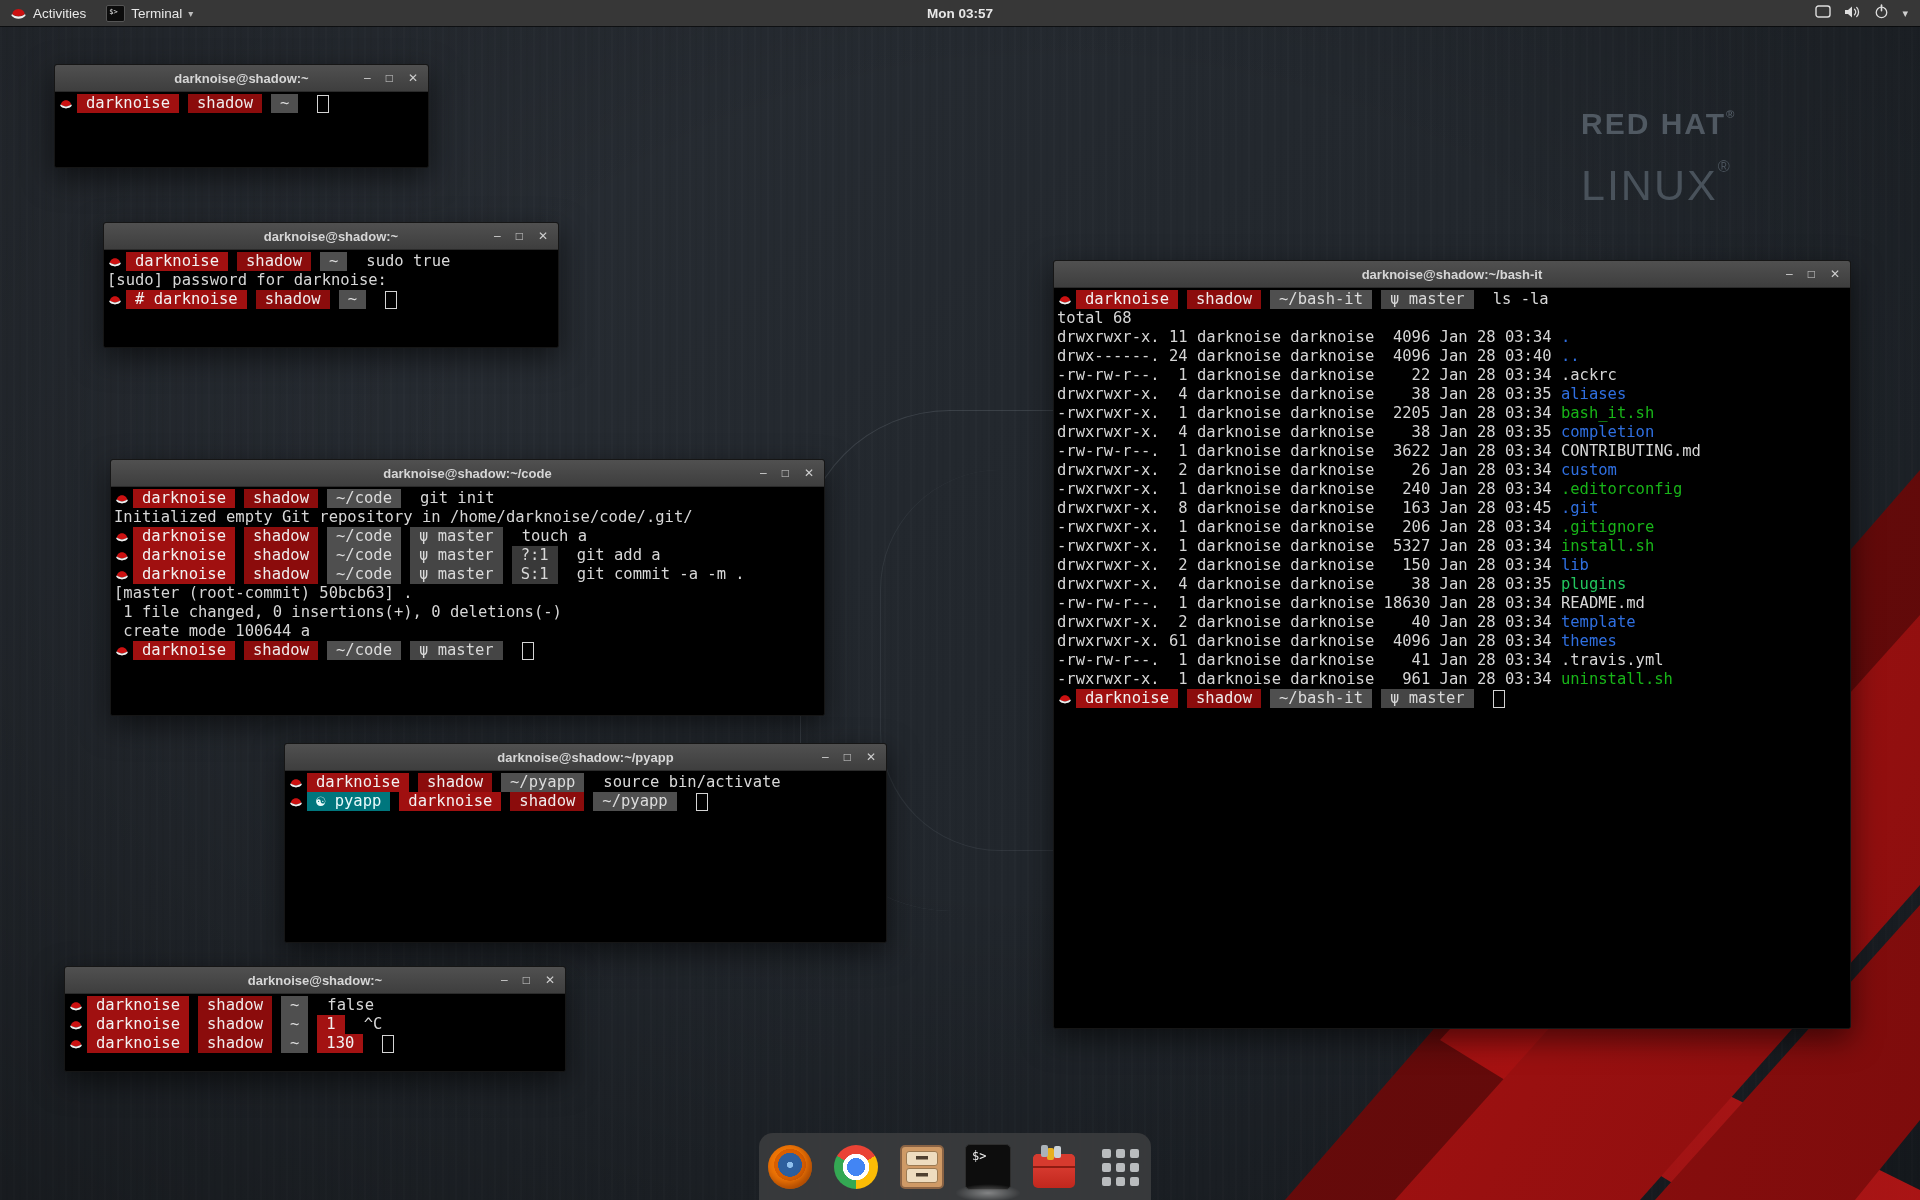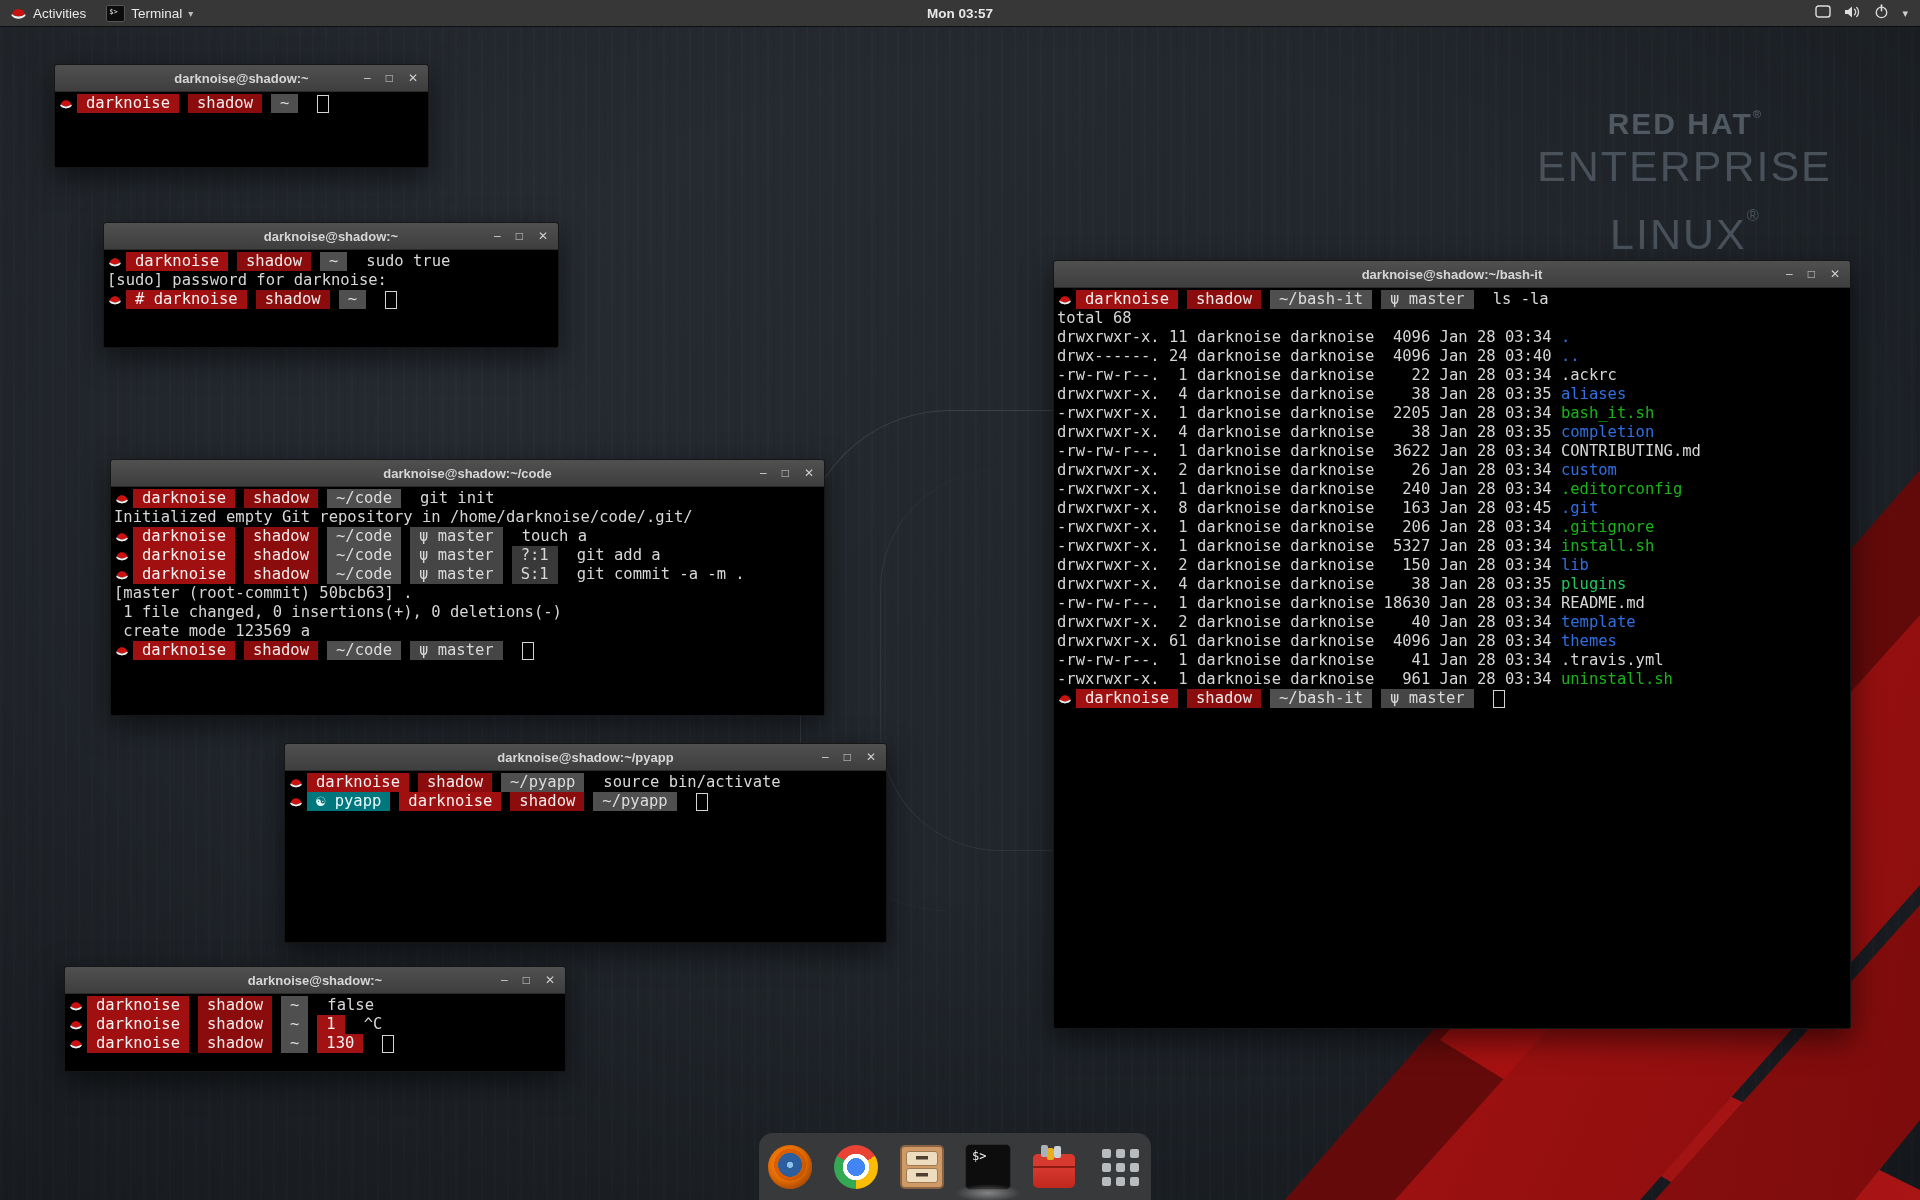--- a/index.html
+++ b/index.html
@@ -20,21 +20,21 @@
   .ribbon{position:absolute;inset:0;z-index:1;pointer-events:none;}
   .ribbon-back{background:linear-gradient(115deg,#7c0f0f,#5e0909);
     clip-path:polygon(1285px 1200px,1920px 470px,1920px 625px,1420px 1200px);}
   .ribbon-main{background:linear-gradient(115deg,#e01d1d 10%,#b01313 55%,#8a0e0e 100%);
     clip-path:polygon(1395px 1200px,1920px 615px,1920px 885px,1640px 1200px);}
   .ribbon-low{background:linear-gradient(100deg,#b81616,#7e0c0c);
     clip-path:polygon(1655px 1200px,1920px 905px,1920px 1120px,1855px 1200px);}
   .ribbon-cross{background:linear-gradient(250deg,rgba(201,22,22,.9),rgba(122,10,10,.85));
     clip-path:polygon(1495px 980px,1920px 1190px,1920px 1200px,1700px 1200px,1440px 1040px);}
   
-  .brand{position:absolute;left:1537px;top:96px;z-index:2;color:#4b545d;user-select:none;text-align:center;}
+  .brand{position:absolute;left:1581px;top:96px;z-index:2;color:#4b545d;user-select:none;}
   .brand .b1{font-size:30px;font-weight:bold;letter-spacing:2px;line-height:36px;color:#505962;}
   .brand .b2,.brand .b3{font-size:43px;font-weight:400;letter-spacing:2px;line-height:49px;color:#49525b;}
   .brand sup{font-size:38%;vertical-align:28px;letter-spacing:0;}
   .brand .b1 sup{vertical-align:16px;}
   
   .topbar{position:absolute;left:0;top:0;width:1920px;height:26px;background:#373737;z-index:50;
     display:flex;align-items:center;color:#e8e8e8;font-size:13.5px;box-shadow:0 1px 0 rgba(0,0,0,.6);}
   .tb-left{display:flex;align-items:center;height:100%;}
   .tb-item{display:flex;align-items:center;gap:6px;padding:0 10px;height:100%;cursor:default;}
   .hatlogo{width:17px;height:17px;display:inline-flex;align-items:center;justify-content:center;}
@@ -104,21 +104,20 @@
 <div class="arc arc1"></div>
 <div class="arc arc2"></div>
 <div class="ribbon ribbon-back"></div>
 <div class="ribbon ribbon-cross"></div>
 <div class="ribbon ribbon-main"></div>
 <div class="ribbon ribbon-low"></div>
 <div class="wp-vignette"></div>
 
 <div class="brand">
   <div class="b1"><span>RED HAT</span><sup>®</sup></div>
-  <div class="b2">ENTERPRISE</div>
   <div class="b3"><span>LINUX</span><sup>®</sup></div>
 </div>
 
 <div class="topbar">
   <div class="tb-left">
     <div class="tb-item">
       <span class="hatlogo" id="hatlogo">
           <svg viewBox="0 0 16 16">
             <path d="M2.2 8.8c0-2.2 2.2-5 5.8-5s5.8 2.8 5.8 5l-2 1.1-3.8.9-3.9-.9z" fill="#cc1111"></path>
             <path d="M2.1 8.7c1.5 1.3 3.8 2.1 5.9 2.1s4.4-.8 5.9-2.1c.7.3 1 1.1.4 1.7C13 11.9 10.8 13 8 13s-5-1.1-6.3-2.6c-.6-.6-.3-1.4.4-1.7z" fill="#efefef"></path>
@@ -211,21 +210,21 @@
         <div class="trow"><span class="hat"><svg viewBox="0 0 16 16">
               <path d="M2.2 8.8c0-2.2 2.2-5 5.8-5s5.8 2.8 5.8 5l-2 1.1-3.8.9-3.9-.9z" fill="#cc1111"></path>
               <path d="M2.1 8.7c1.5 1.3 3.8 2.1 5.9 2.1s4.4-.8 5.9-2.1c.7.3 1 1.1.4 1.7C13 11.9 10.8 13 8 13s-5-1.1-6.3-2.6c-.6-.6-.3-1.4.4-1.7z" fill="#efefef"></path>
             </svg></span><span class="seg" style="background: rgb(160, 16, 16); color: rgb(242, 242, 242);">darknoise</span><span class="psep" style="--f: #a01010; --t: #8b0c0c;"></span><span class="seg" style="background: rgb(139, 12, 12); color: rgb(239, 236, 236);">shadow</span><span class="psep" style="--f: #8b0c0c; --t: #4f4f4f;"></span><span class="seg" style="background: rgb(79, 79, 79); color: rgb(220, 220, 220);">~/code</span><span class="psep" style="--f: #4f4f4f; --t: #454545;"></span><span class="seg" style="background: rgb(69, 69, 69); color: rgb(216, 216, 216);">ψ master</span><span class="psep" style="--f: #454545; --t: #393939;"></span><span class="seg" style="background: rgb(57, 57, 57); color: rgb(216, 216, 216);">?:1</span><span class="psep" style="--f: #393939; --t: transparent;"></span><span class="cmd">git add a</span></div>
         <div class="trow"><span class="hat"><svg viewBox="0 0 16 16">
               <path d="M2.2 8.8c0-2.2 2.2-5 5.8-5s5.8 2.8 5.8 5l-2 1.1-3.8.9-3.9-.9z" fill="#cc1111"></path>
               <path d="M2.1 8.7c1.5 1.3 3.8 2.1 5.9 2.1s4.4-.8 5.9-2.1c.7.3 1 1.1.4 1.7C13 11.9 10.8 13 8 13s-5-1.1-6.3-2.6c-.6-.6-.3-1.4.4-1.7z" fill="#efefef"></path>
             </svg></span><span class="seg" style="background: rgb(160, 16, 16); color: rgb(242, 242, 242);">darknoise</span><span class="psep" style="--f: #a01010; --t: #8b0c0c;"></span><span class="seg" style="background: rgb(139, 12, 12); color: rgb(239, 236, 236);">shadow</span><span class="psep" style="--f: #8b0c0c; --t: #4f4f4f;"></span><span class="seg" style="background: rgb(79, 79, 79); color: rgb(220, 220, 220);">~/code</span><span class="psep" style="--f: #4f4f4f; --t: #454545;"></span><span class="seg" style="background: rgb(69, 69, 69); color: rgb(216, 216, 216);">ψ master</span><span class="psep" style="--f: #454545; --t: #393939;"></span><span class="seg" style="background: rgb(57, 57, 57); color: rgb(216, 216, 216);">S:1</span><span class="psep" style="--f: #393939; --t: transparent;"></span><span class="cmd">git commit -a -m .</span></div>
         <div class="trow"><span class="out">[master (root-commit) 50bcb63] .</span></div>
         <div class="trow"><span class="out"> 1 file changed, 0 insertions(+), 0 deletions(-)</span></div>
-        <div class="trow"><span class="out"> create mode 123569 a</span></div>
+        <div class="trow"><span class="out"> create mode 100644 a</span></div>
         <div class="trow"><span class="hat"><svg viewBox="0 0 16 16">
               <path d="M2.2 8.8c0-2.2 2.2-5 5.8-5s5.8 2.8 5.8 5l-2 1.1-3.8.9-3.9-.9z" fill="#cc1111"></path>
               <path d="M2.1 8.7c1.5 1.3 3.8 2.1 5.9 2.1s4.4-.8 5.9-2.1c.7.3 1 1.1.4 1.7C13 11.9 10.8 13 8 13s-5-1.1-6.3-2.6c-.6-.6-.3-1.4.4-1.7z" fill="#efefef"></path>
             </svg></span><span class="seg" style="background: rgb(160, 16, 16); color: rgb(242, 242, 242);">darknoise</span><span class="psep" style="--f: #a01010; --t: #8b0c0c;"></span><span class="seg" style="background: rgb(139, 12, 12); color: rgb(239, 236, 236);">shadow</span><span class="psep" style="--f: #8b0c0c; --t: #4f4f4f;"></span><span class="seg" style="background: rgb(79, 79, 79); color: rgb(220, 220, 220);">~/code</span><span class="psep" style="--f: #4f4f4f; --t: #454545;"></span><span class="seg" style="background: rgb(69, 69, 69); color: rgb(216, 216, 216);">ψ master</span><span class="psep" style="--f: #454545; --t: transparent;"></span><span class="cursor"></span></div>
       </div>
     </div>
     <div class="twin" style="left: 284px; top: 743px; width: 601px; height: 198px; z-index: 13;">
       <div class="titlebar">
         <span class="title">darknoise@shadow:~/pyapp</span>
         <span class="wbtns">

